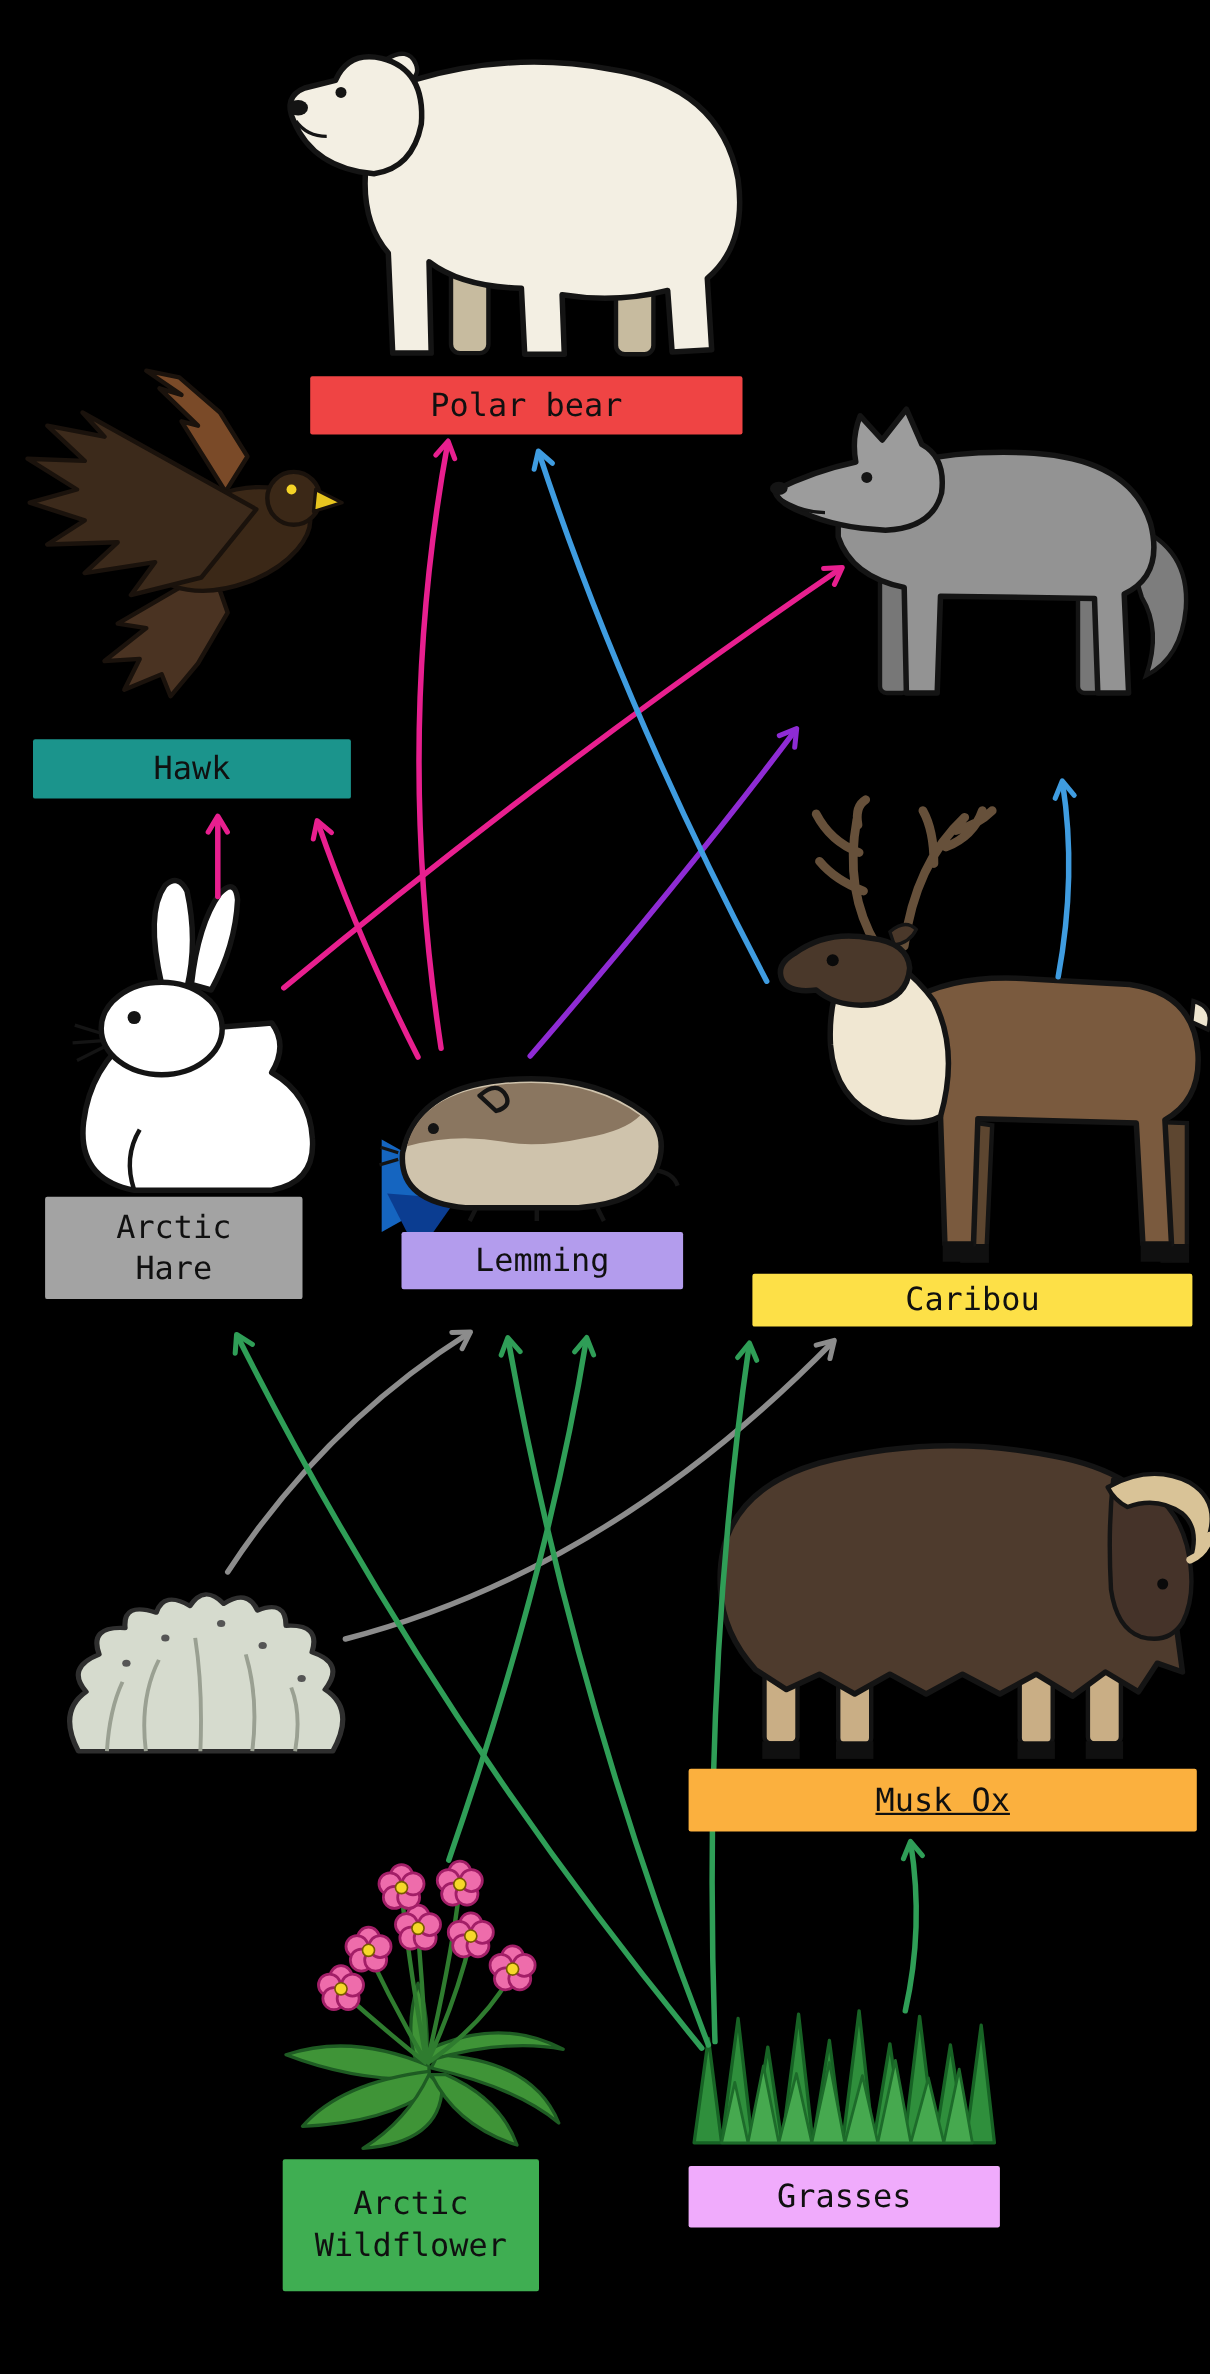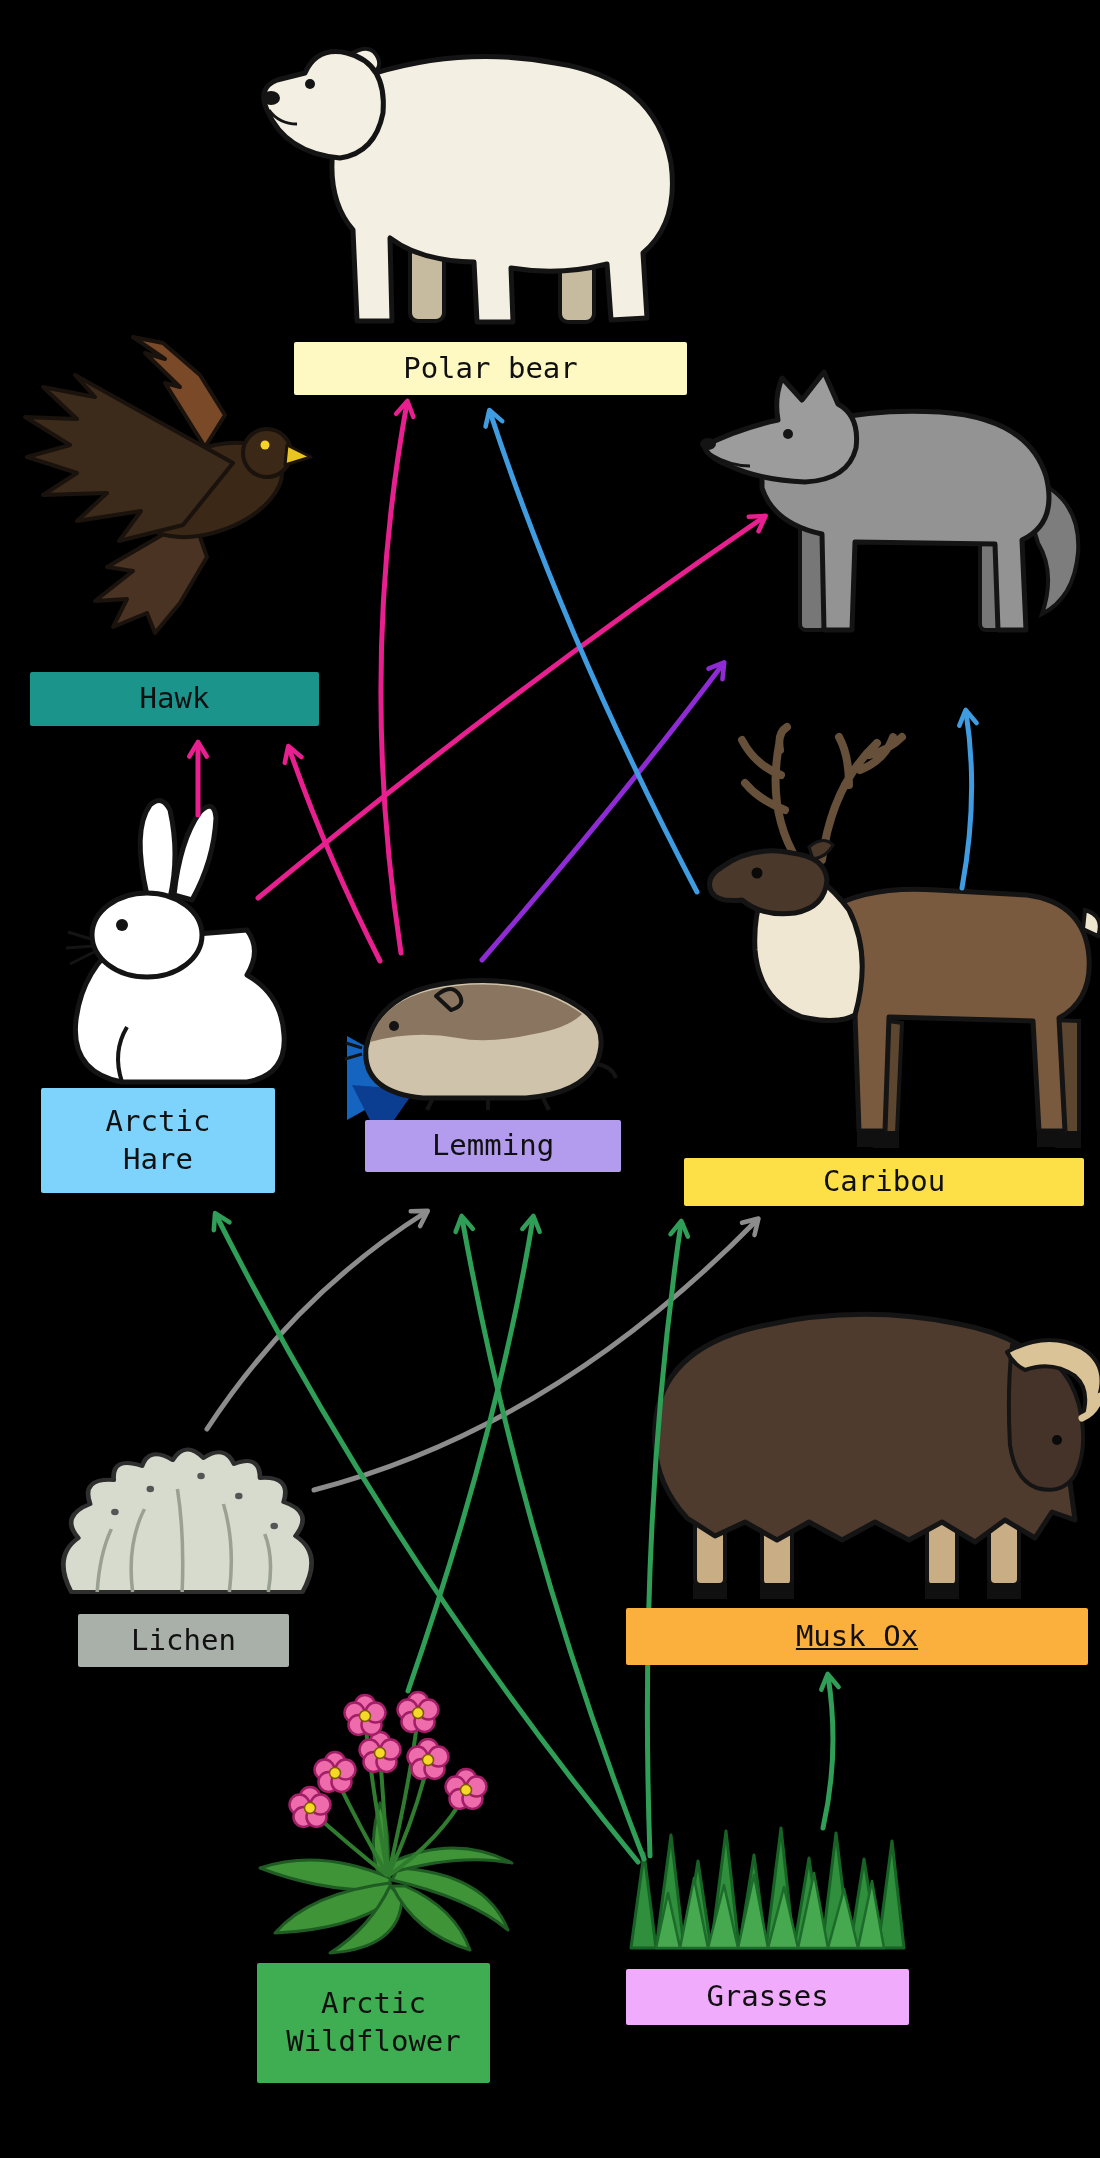--- a/index.html
+++ b/index.html
@@ -230,48 +230,45 @@
       <path d="M207 1429 Q295 1295 426 1212" stroke="#8c8c8c" marker-end="url(#mk-gray)"></path>
       <path d="M314 1490 Q553 1428 757 1220" stroke="#8c8c8c" marker-end="url(#mk-gray)"></path>
       <path d="M638 1862 Q390 1560 216 1215" stroke="#2f9e57" marker-end="url(#mk-green)"></path>
       <path d="M644 1859 Q520 1540 462 1218" stroke="#2f9e57" marker-end="url(#mk-green)"></path>
       <path d="M650 1856 Q638 1520 681 1223" stroke="#2f9e57" marker-end="url(#mk-green)"></path>
       <path d="M823 1828 Q840 1752 828 1676" stroke="#2f9e57" marker-end="url(#mk-green)"></path>
       <path d="M408 1691 Q498 1432 533 1218" stroke="#2f9e57" marker-end="url(#mk-green)"></path>
     </g>
   </svg>
 
-  <div class="label" style="left: 282px; top: 342px; width: 393px; height: 53px; background-color: #fef9c3; margin-left: 12px;">
+  <div class="label" style="left: 282px; top: 342px; width: 393px; height: 53px; background-color: #ef4444;">
     <span class="t">Polar bear</span>
   </div>
 
   <div class="label" style="left: 30px; top: 672px; width: 289px; height: 54px; background-color: rgb(27, 148, 140);">
     <span class="t">Hawk</span>
   </div>
 
 
-  <div class="label" style="left: 41px; top: 1088px; width: 234px; height: 105px; background-color: #7dd3fc;">
+  <div class="label" style="left: 41px; top: 1088px; width: 234px; height: 93px; background-color: #a3a3a3;">
     <span class="t" style="max-width:170px">Arctic Hare</span>
   </div>
 
   <div class="label" style="left: 365px; top: 1120px; width: 256px; height: 52px; background-color: rgb(179, 156, 237);">
     <span class="t">Lemming</span>
   </div>
 
   <div class="label" style="left: 684px; top: 1158px; width: 400px; height: 48px; background-color: #fde047;">
     <span class="t">Caribou</span>
   </div>
 
   <div class="label" style="left: 626px; top: 1608px; width: 462px; height: 57px; background-color: rgb(251, 176, 62); text-decoration: underline;">
     <span class="t">Musk Ox</span>
   </div>
 
-  <div class="label" style="left: 78px; top: 1614px; width: 211px; height: 53px; background-color: rgb(169, 176, 169);">
-    <span class="t">Lichen</span>
-  </div>
 
   <div class="label" style="left: 257px; top: 1963px; width: 233px; height: 120px; background-color: rgb(63, 174, 82);">
     <span class="t" style="max-width:215px">Arctic Wildflower</span>
   </div>
 
   <div class="label" style="left: 626px; top: 1969px; width: 283px; height: 56px; background-color: #f0abfc;">
     <span class="t">Grasses</span>
   </div>
 
 </div>

